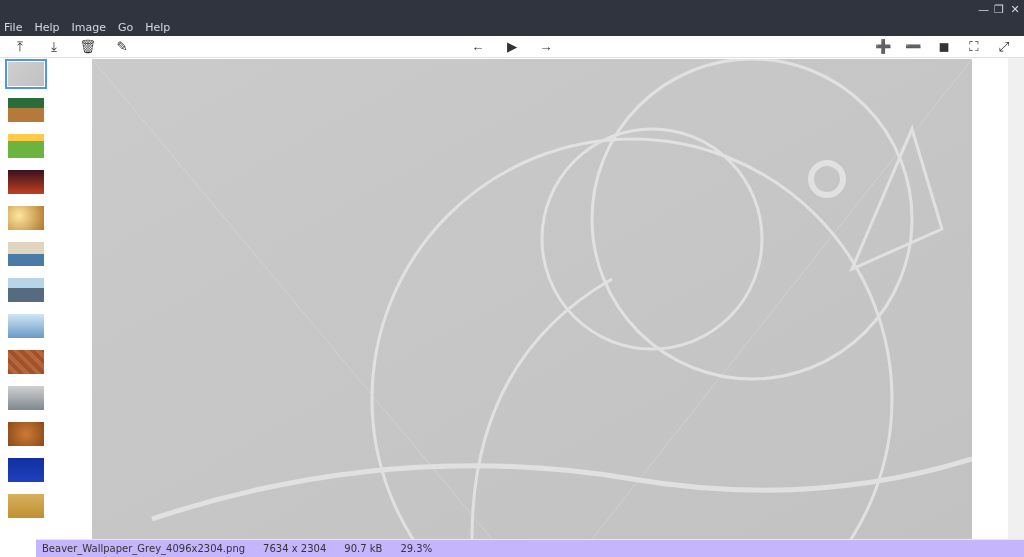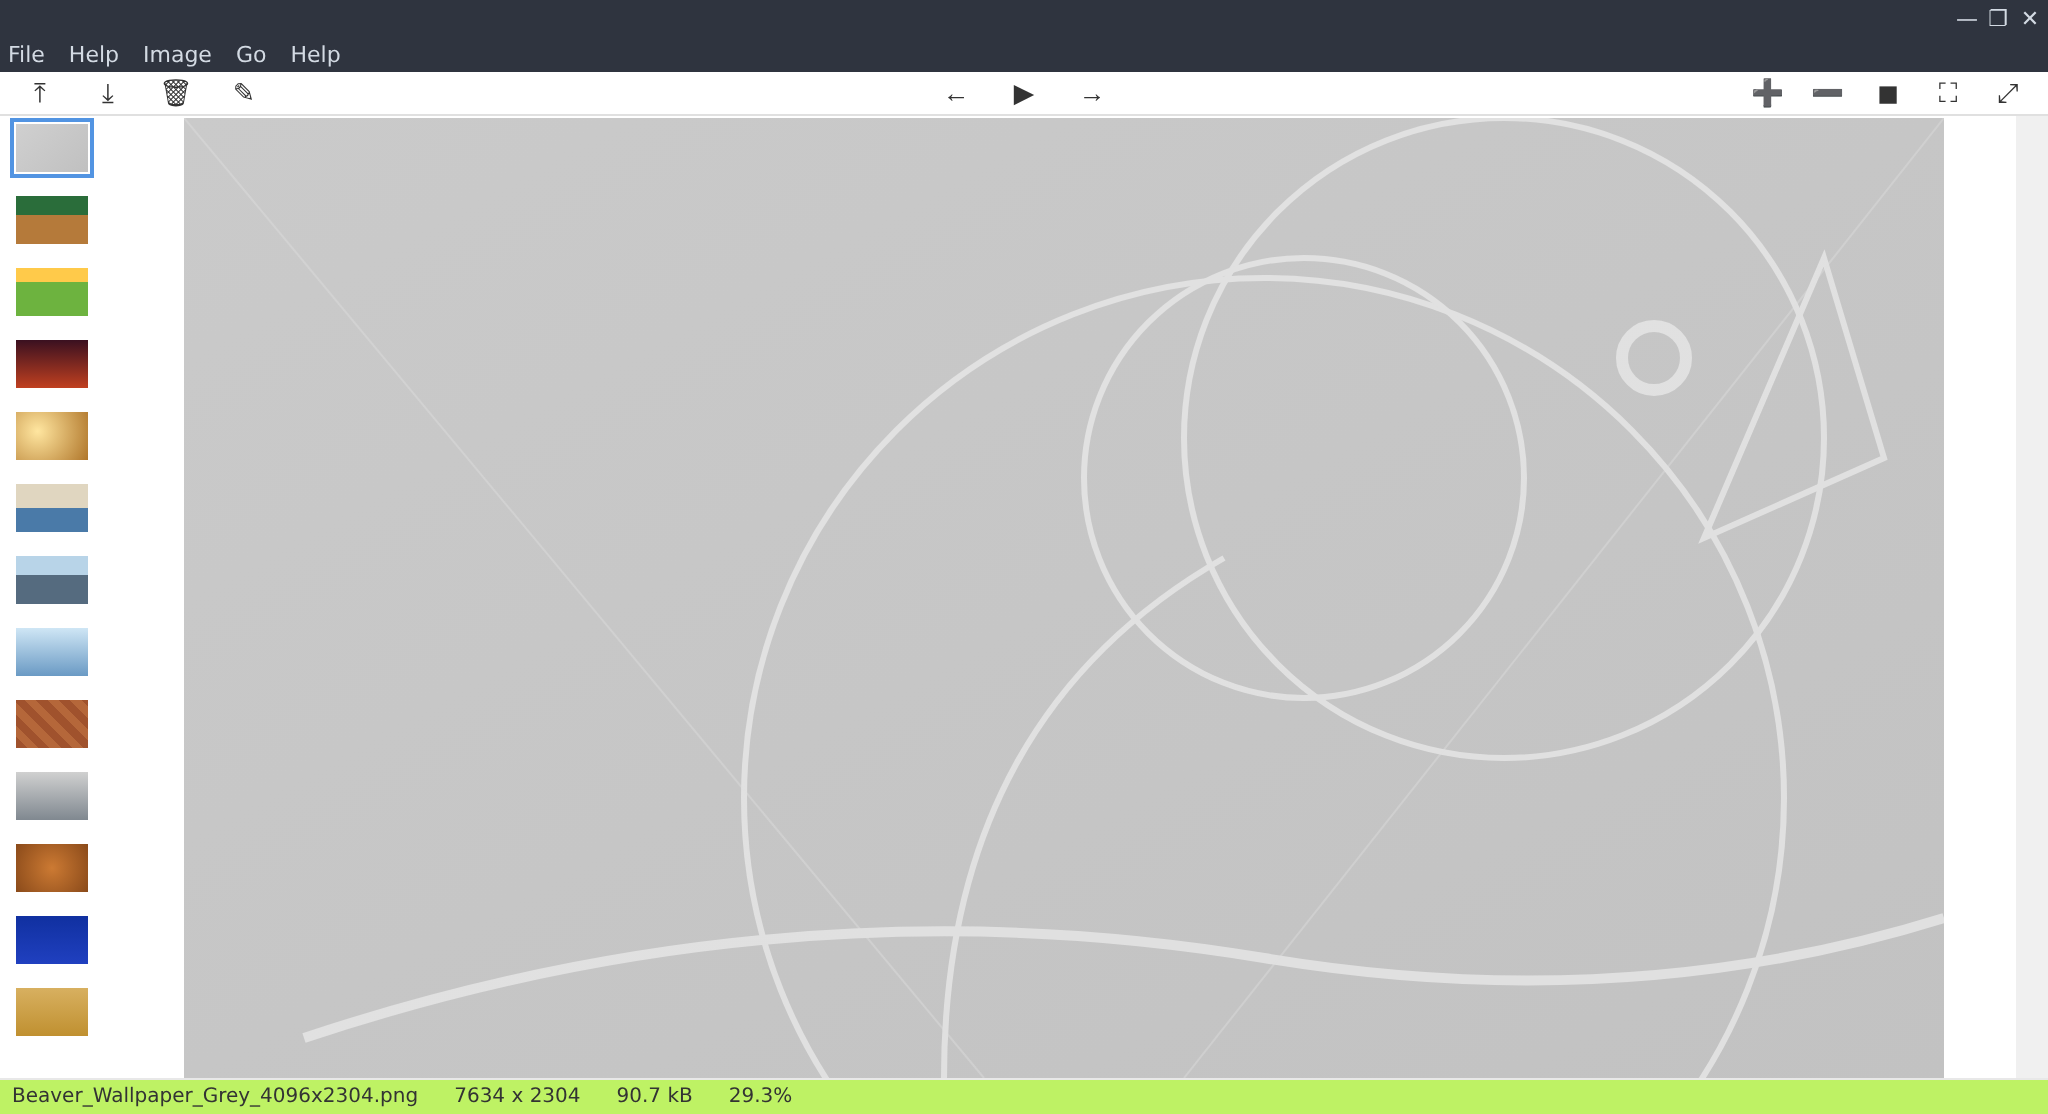--- a/index.html
+++ b/index.html
@@ -16,21 +16,21 @@
 .toolbar .group-right { margin-left: auto; display: flex; gap: 14px; }
 .toolbar button { background: none; border: none; cursor: pointer; width: 16px; height: 16px; display: flex; align-items: center; justify-content: center; color: #333; }
 .body { display: flex; height: calc(557px - 18px - 18px - 22px - 18px); }
 .thumbs { width: 56px; background: #fff; overflow-y: auto; padding: 4px 8px; }
 .thumb { width: 36px; height: 24px; margin-bottom: 12px; cursor: pointer; }
 .thumb.selected { outline: 2px solid #5294e2; outline-offset: 1px; }
 .viewer-wrap { flex: 1; display: flex; align-items: center; justify-content: center; background: #fff; position: relative; padding: 0 20px; }
 .viewer { width: 880px; height: 480px; background: #c8c8c8; position: relative; overflow: hidden; }
 .viewer svg { position: absolute; inset: 0; width: 100%; height: 100%; }
 .vscroll { width: 16px; background: #f0f0f0; }
-.statusbar { height: 18px; background: #bef264; border-top: 1px solid #e8e8e8; display: flex; align-items: center; padding: 0 6px; font-size: 10px; color: #333; gap: 18px; }
+.statusbar { height: 18px; background: #c4b5fd; border-top: 1px solid #e8e8e8; display: flex; align-items: center; padding: 0 6px; font-size: 10px; color: #333; gap: 18px; margin-left: 36px; }
 
 .thumb { background-size: cover; background-position: center; }
 </style>
 </head>
 <body>
 
 <div class="titlebar">
   <div class="wc">
     <span>—</span>
     <span>❐</span>

